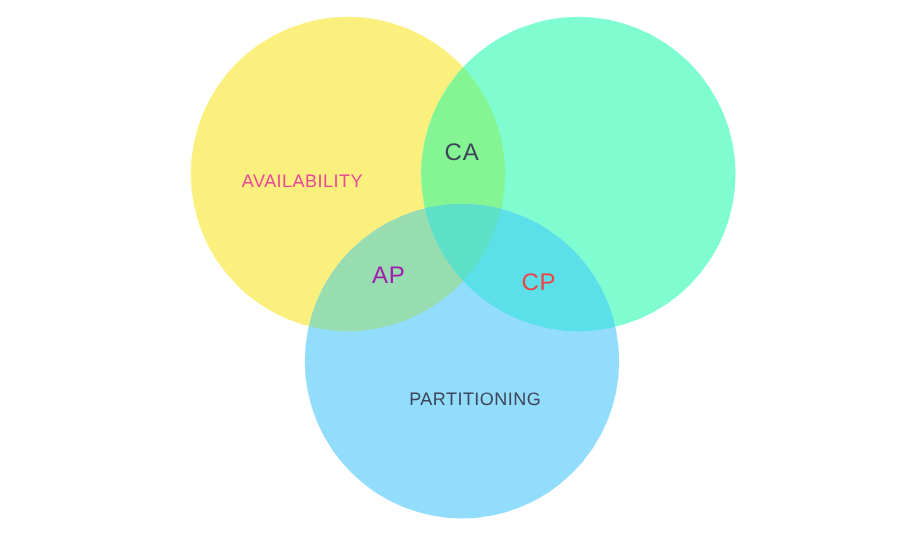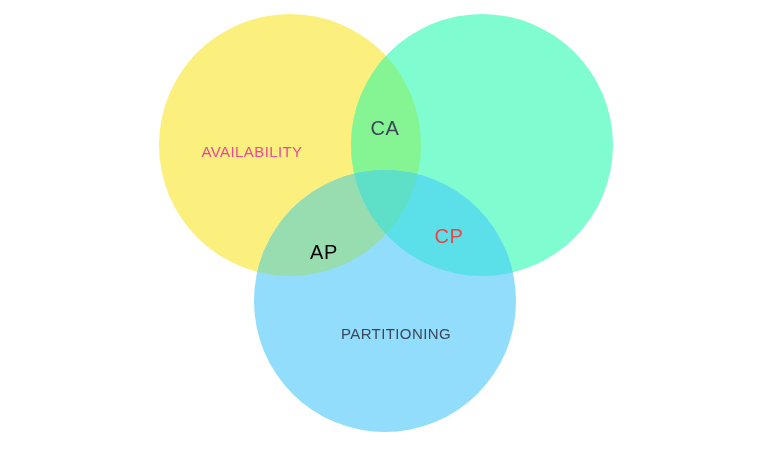--- a/index.html
+++ b/index.html
@@ -86,17 +86,17 @@
     </g>
   </svg>
 
   <div class="venn-label label-set" id="label-availability" style="left: 252px; top: 151px; color: #ec4899;">AVAILABILITY</div>
 
 
   <div class="venn-label label-set" id="label-partitioning" style="left: 396px; top: 333px; color: rgb(61, 70, 89);">PARTITIONING</div>
 
   <div class="venn-label label-pair" id="label-ca" style="left: 385px; top: 128px; color: rgb(61, 70, 89);">CA</div>
 
-  <div class="venn-label label-pair" id="label-ap" style="left: 324px; top: 252px; color: #000000;">AP</div>
+  <div class="venn-label label-pair" id="label-ap" style="left: 324px; top: 230px; color: #a21caf;">AP</div>
 
   <div class="venn-label label-pair" id="label-cp" style="left: 449px; top: 236px; color: #ef4444;">CP</div>
 
 </div>
 
 </body></html>

